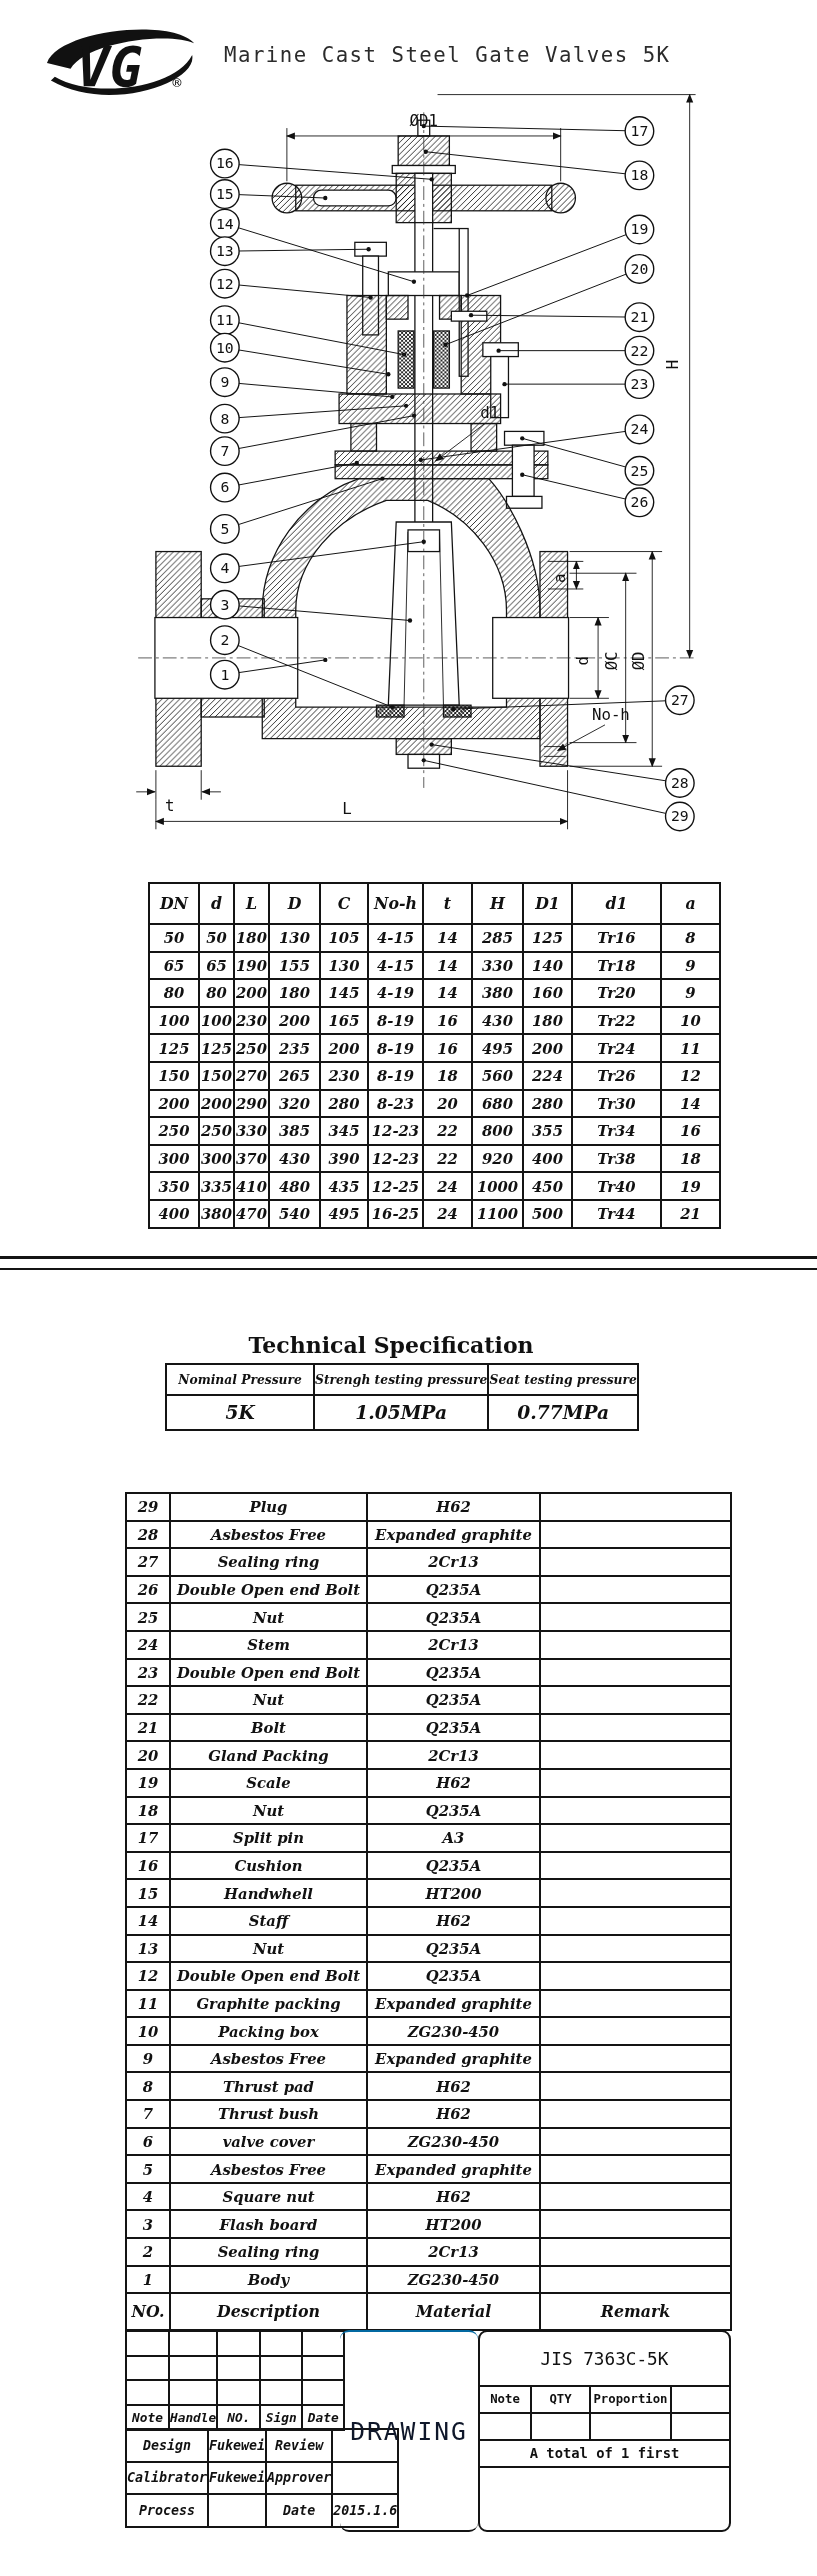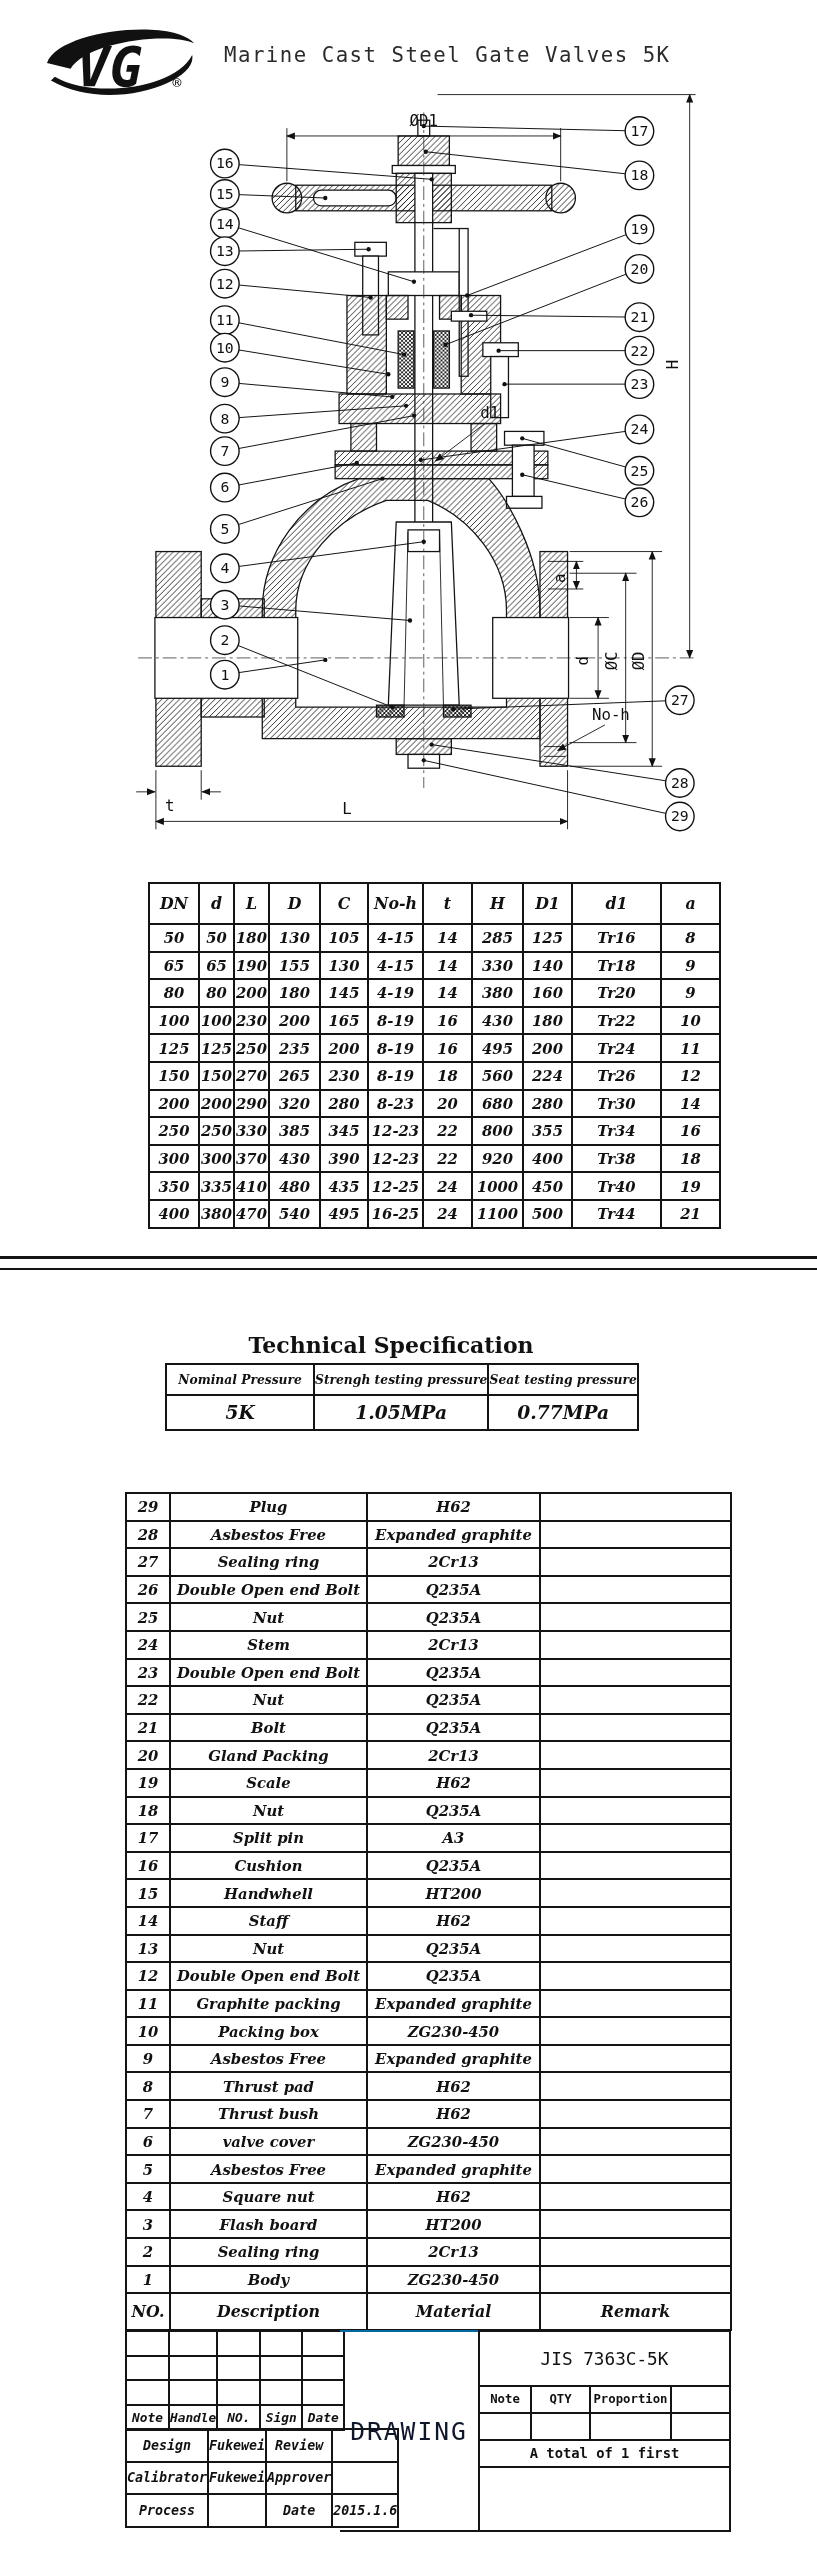--- a/index.html
+++ b/index.html
@@ -22,21 +22,21 @@
   #tech-title{left:165px;top:1332px;width:452px;text-align:center;
       font-size:22px;font-weight:700;}
   #tech-wrap{left:165px;top:1363px;}
   #tech-table th{height:28.6px;font-size:12.3px;}
   #tech-table td{height:33px;font-size:18.7px;}
   
   #parts-wrap{left:125px;top:1492px;}
   #parts-table td{height:25.6px;font-size:14.8px;}
   #parts-table tr.parts-header td{height:35px;font-size:15.8px;}
   
-  .tb{font-family:"DejaVu Sans Mono",monospace;}
+  .tb{font-family:"DejaVu Sans Mono",monospace;border-radius:9px;}
   #approval-top{left:125px;top:2330px;}
   #approval-top td{height:22.7px;font-size:12.8px;font-weight:700;border-width:2px;}
   #approval-bottom{left:125px;top:2428px;}
   #approval-bottom td{height:30.5px;font-size:13.3px;font-weight:700;}
   #drawing-cell{left:340px;top:2330px;width:138px;height:202px;
       border-top:2px solid #0369a1;border-bottom:2px solid #141414;
       display:flex;align-items:center;justify-content:center;box-sizing:border-box;
       font-size:24.6px;letter-spacing:2px;color:#0f172a;}
   #right-block{left:478px;top:2330px;width:253px;height:202px;box-sizing:border-box;
       border:2px solid #141414;}

